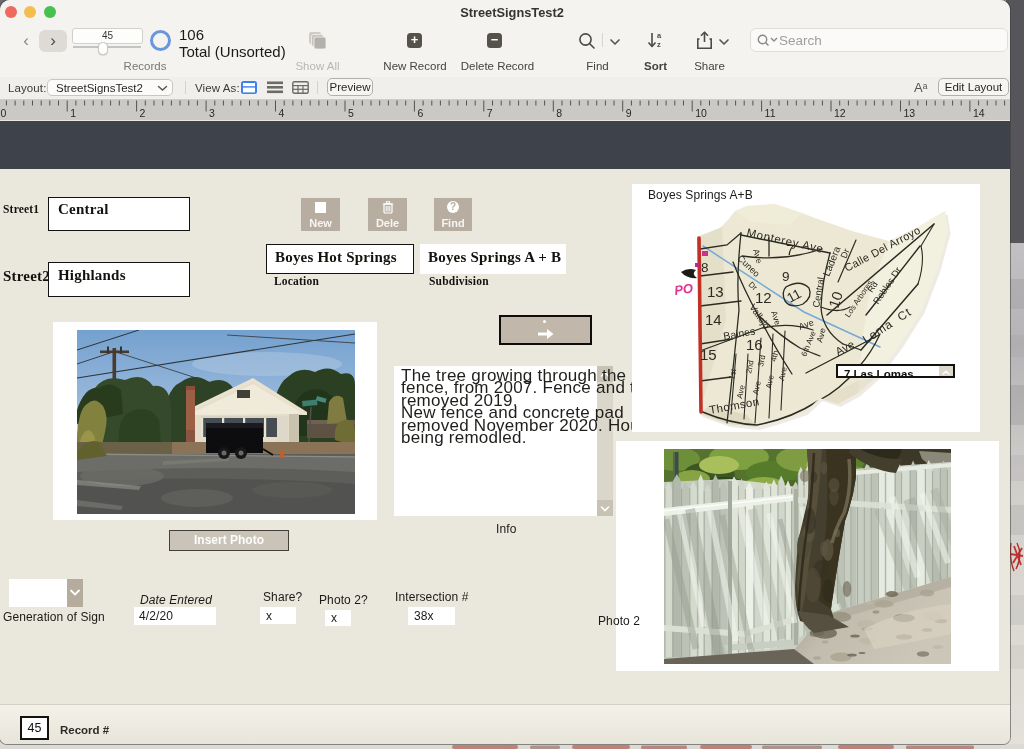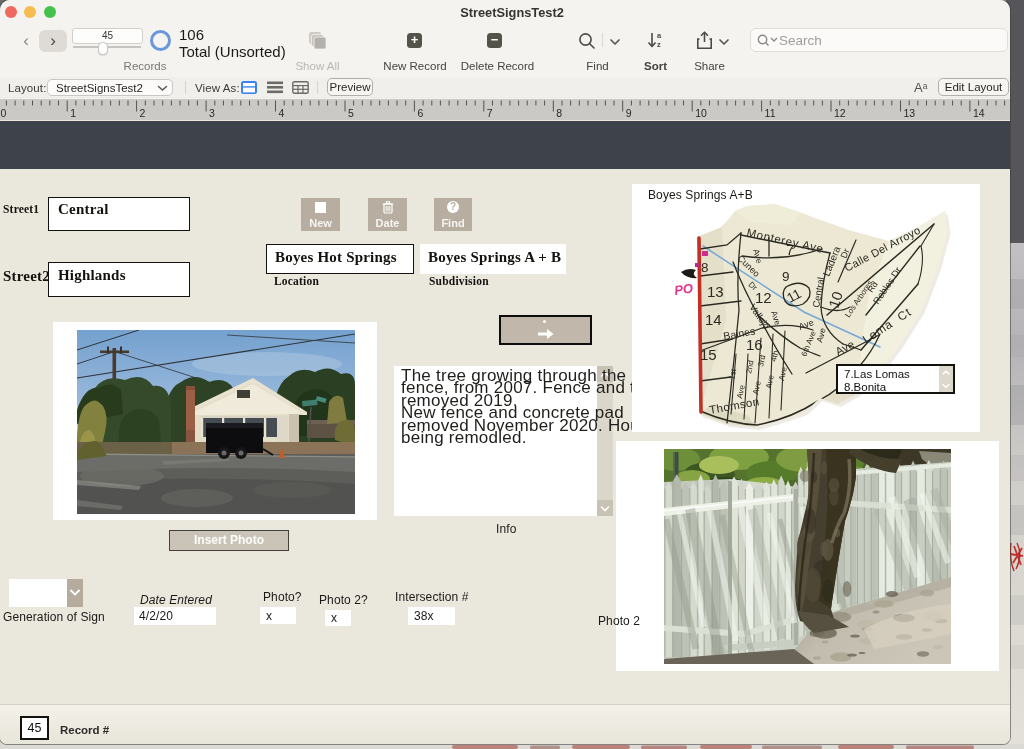--- a/index.html
+++ b/index.html
@@ -305,21 +305,21 @@
   </div>
   <div class="abs bevbtn" style="left:368px;top:198px;width:39px;height:33px;">
     <svg class="abs" style="left:14px;top:3px;" width="12" height="13" viewBox="0 0 12 13">
       <rect x="2" y="3" width="8" height="9" rx="1" fill="none" stroke="#fff" stroke-width="1.2"></rect>
       <line x1="0.8" y1="3" x2="11.2" y2="3" stroke="#fff" stroke-width="1.2"></line>
       <rect x="4.4" y="0.8" width="3.2" height="1.8" fill="none" stroke="#fff" stroke-width="1"></rect>
       <line x1="4.2" y1="5" x2="4.2" y2="10.5" stroke="#fff" stroke-width="1"></line>
       <line x1="6" y1="5" x2="6" y2="10.5" stroke="#fff" stroke-width="1"></line>
       <line x1="7.8" y1="5" x2="7.8" y2="10.5" stroke="#fff" stroke-width="1"></line>
     </svg>
-    <div class="abs" style="left:0;top:19px;width:39px;font-size:11px;font-weight:bold;">Date</div>
+    <div class="abs" style="left:0;top:19px;width:39px;font-size:11px;font-weight:bold;">Dele</div>
   </div>
   <div class="abs bevbtn" style="left:434px;top:198px;width:38px;height:33px;">
     <div class="abs" style="left:13px;top:3px;width:12px;height:12px;border-radius:50%;background:#fff;color:#b7aea1;font-size:10px;font-weight:bold;line-height:12.5px;text-align:center;">?</div>
     <div class="abs" style="left:0;top:19px;width:38px;font-size:11px;font-weight:bold;">Find</div>
   </div>
 
   <div class="abs fld" style="left:266px;top:244px;width:148px;height:30px;"></div>
   <div class="abs slab" style="left:275px;top:249px;font-size:15px;">Boyes Hot Springs</div>
   <div class="abs slab" style="left:274px;top:275px;font-size:11.5px;">Location</div>
   <div class="abs" style="left:420px;top:244px;width:146px;height:30px;background:#fff;"></div>
@@ -509,21 +509,21 @@
 <text x="0" y="0" transform="translate(742,399) rotate(-78)" font-size="8" fill="#2c2b22" font-family="Liberation Sans" font-weight="normal" font-style="normal" letter-spacing="0">Ave</text>
 <text x="0" y="0" transform="translate(751,374) rotate(-78)" font-size="8" fill="#2c2b22" font-family="Liberation Sans" font-weight="normal" font-style="normal" letter-spacing="0">2nd</text>
 <text x="0" y="0" transform="translate(758,395) rotate(-78)" font-size="8" fill="#2c2b22" font-family="Liberation Sans" font-weight="normal" font-style="normal" letter-spacing="0">Ave</text>
 <text x="0" y="0" transform="translate(763,367) rotate(-78)" font-size="8" fill="#2c2b22" font-family="Liberation Sans" font-weight="normal" font-style="normal" letter-spacing="0">3rd</text>
 <text x="0" y="0" transform="translate(771,389) rotate(-78)" font-size="8" fill="#2c2b22" font-family="Liberation Sans" font-weight="normal" font-style="normal" letter-spacing="0">Ave</text>
 <text x="0" y="0" transform="translate(776,362) rotate(-78)" font-size="8" fill="#2c2b22" font-family="Liberation Sans" font-weight="normal" font-style="normal" letter-spacing="0">4th</text>
 <text x="0" y="0" transform="translate(784,381) rotate(-78)" font-size="8" fill="#2c2b22" font-family="Liberation Sans" font-weight="normal" font-style="normal" letter-spacing="0">Ave</text>
 <text x="0" y="0" transform="translate(675,295) rotate(-8)" font-size="13" fill="#e0338c" font-family="Liberation Sans" font-weight="bold" font-style="italic" letter-spacing="0">PO</text>
     </svg>
 
-  <div class="abs" style="left:836px;top:364px;width:119px;height:30px;background:#fff;border:2px solid #14120e;box-sizing:border-box;overflow:hidden;">
+  <div class="abs" style="left:836px;top:364px;width:119px;height:14px;background:#fff;border:2px solid #14120e;box-sizing:border-box;overflow:hidden;font-weight:bold;">
     <div class="abs" style="left:6px;top:2px;font-size:11.5px;color:#111;">7.Las Lomas</div>
     <div class="abs" style="left:6px;top:15px;font-size:11.5px;color:#111;">8.Bonita</div>
     <div class="abs" style="left:101px;top:0px;width:14px;height:13px;background:#dcd8cc;"></div>
     <svg class="abs" style="left:104px;top:4px;" width="8" height="6" viewBox="0 0 8 6">
         <path d="M1 4 L4 1.2 L7 4" fill="none" stroke="#fff" stroke-width="1.4" stroke-linecap="round"></path>
       </svg>
     <div class="abs" style="left:101px;top:13px;width:14px;height:13px;background:#dcd8cc;"></div>
     <svg class="abs" style="left:104px;top:17px;" width="8" height="6" viewBox="0 0 8 6">
         <path d="M1 1.6 L4 4.4 L7 1.6" fill="none" stroke="#fff" stroke-width="1.4" stroke-linecap="round"></path>
       </svg>
@@ -722,21 +722,21 @@
 
   <div class="abs" style="left:9px;top:579px;width:58px;height:28px;background:#fff;"></div>
   <div class="abs" style="left:67px;top:579px;width:16px;height:28px;background:#b5ac9e;"></div>
   <svg class="abs" style="left:69px;top:589px;" width="12" height="8" viewBox="0 0 12 8">
       <path d="M2 1.5 L6 5.5 L10 1.5" fill="none" stroke="#fff" stroke-width="1.8" stroke-linecap="round"></path>
     </svg>
   <div class="abs lbl" style="left:3px;top:610px;">Generation of Sign</div>
   <div class="abs lbl" style="left:140px;top:593px;font-style:italic;">Date Entered</div>
   <div class="abs" style="left:134px;top:607px;width:82px;height:18px;background:#fff;"></div>
   <div class="abs lbl" style="left:139px;top:609px;">4/2/20</div>
-  <div class="abs lbl" style="left:263px;top:590px;">Photo?</div>
+  <div class="abs lbl" style="left:263px;top:590px;">Share?</div>
   <div class="abs" style="left:260px;top:607px;width:36px;height:17px;background:#fff;"></div>
   <div class="abs lbl" style="left:266px;top:609px;">x</div>
   <div class="abs lbl" style="left:319px;top:593px;">Photo 2?</div>
   <div class="abs" style="left:325px;top:610px;width:26px;height:16px;background:#fff;"></div>
   <div class="abs lbl" style="left:331px;top:611px;">x</div>
   <div class="abs lbl" style="left:395px;top:590px;">Intersection #</div>
   <div class="abs" style="left:408px;top:607px;width:47px;height:18px;background:#fff;"></div>
   <div class="abs lbl" style="left:414px;top:609px;">38x</div>
 
   <div id="footer" class="abs">

